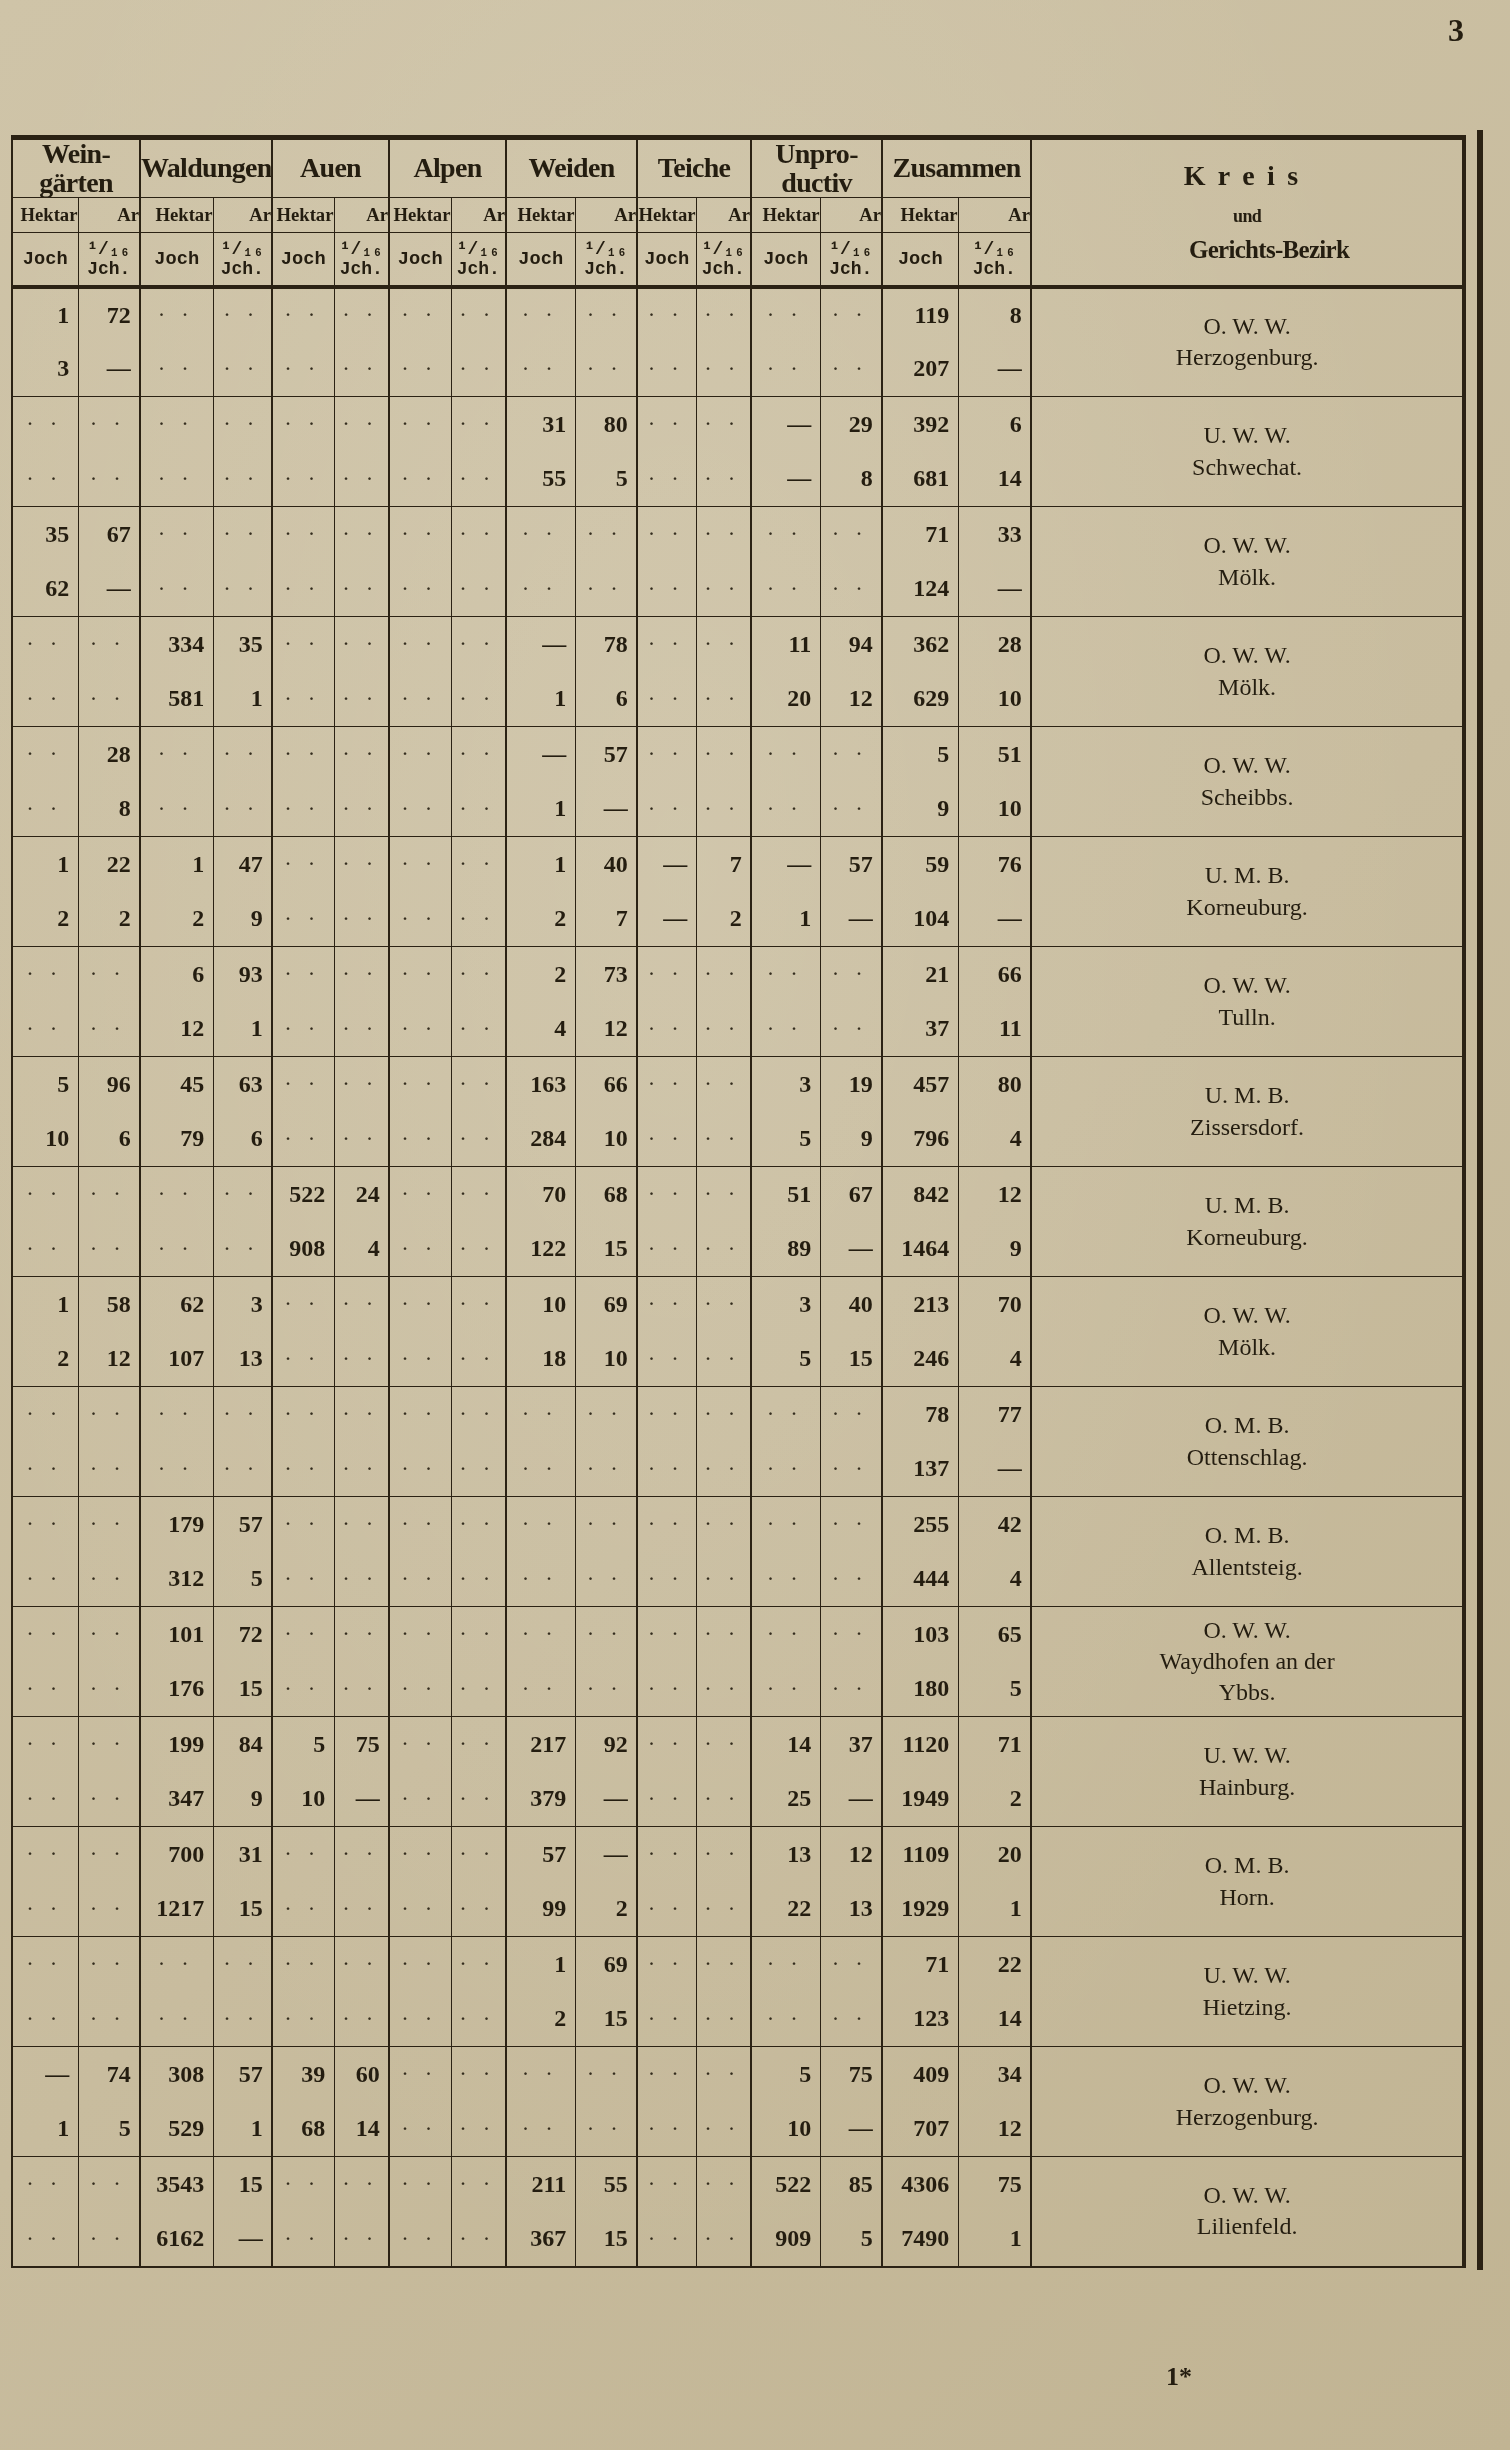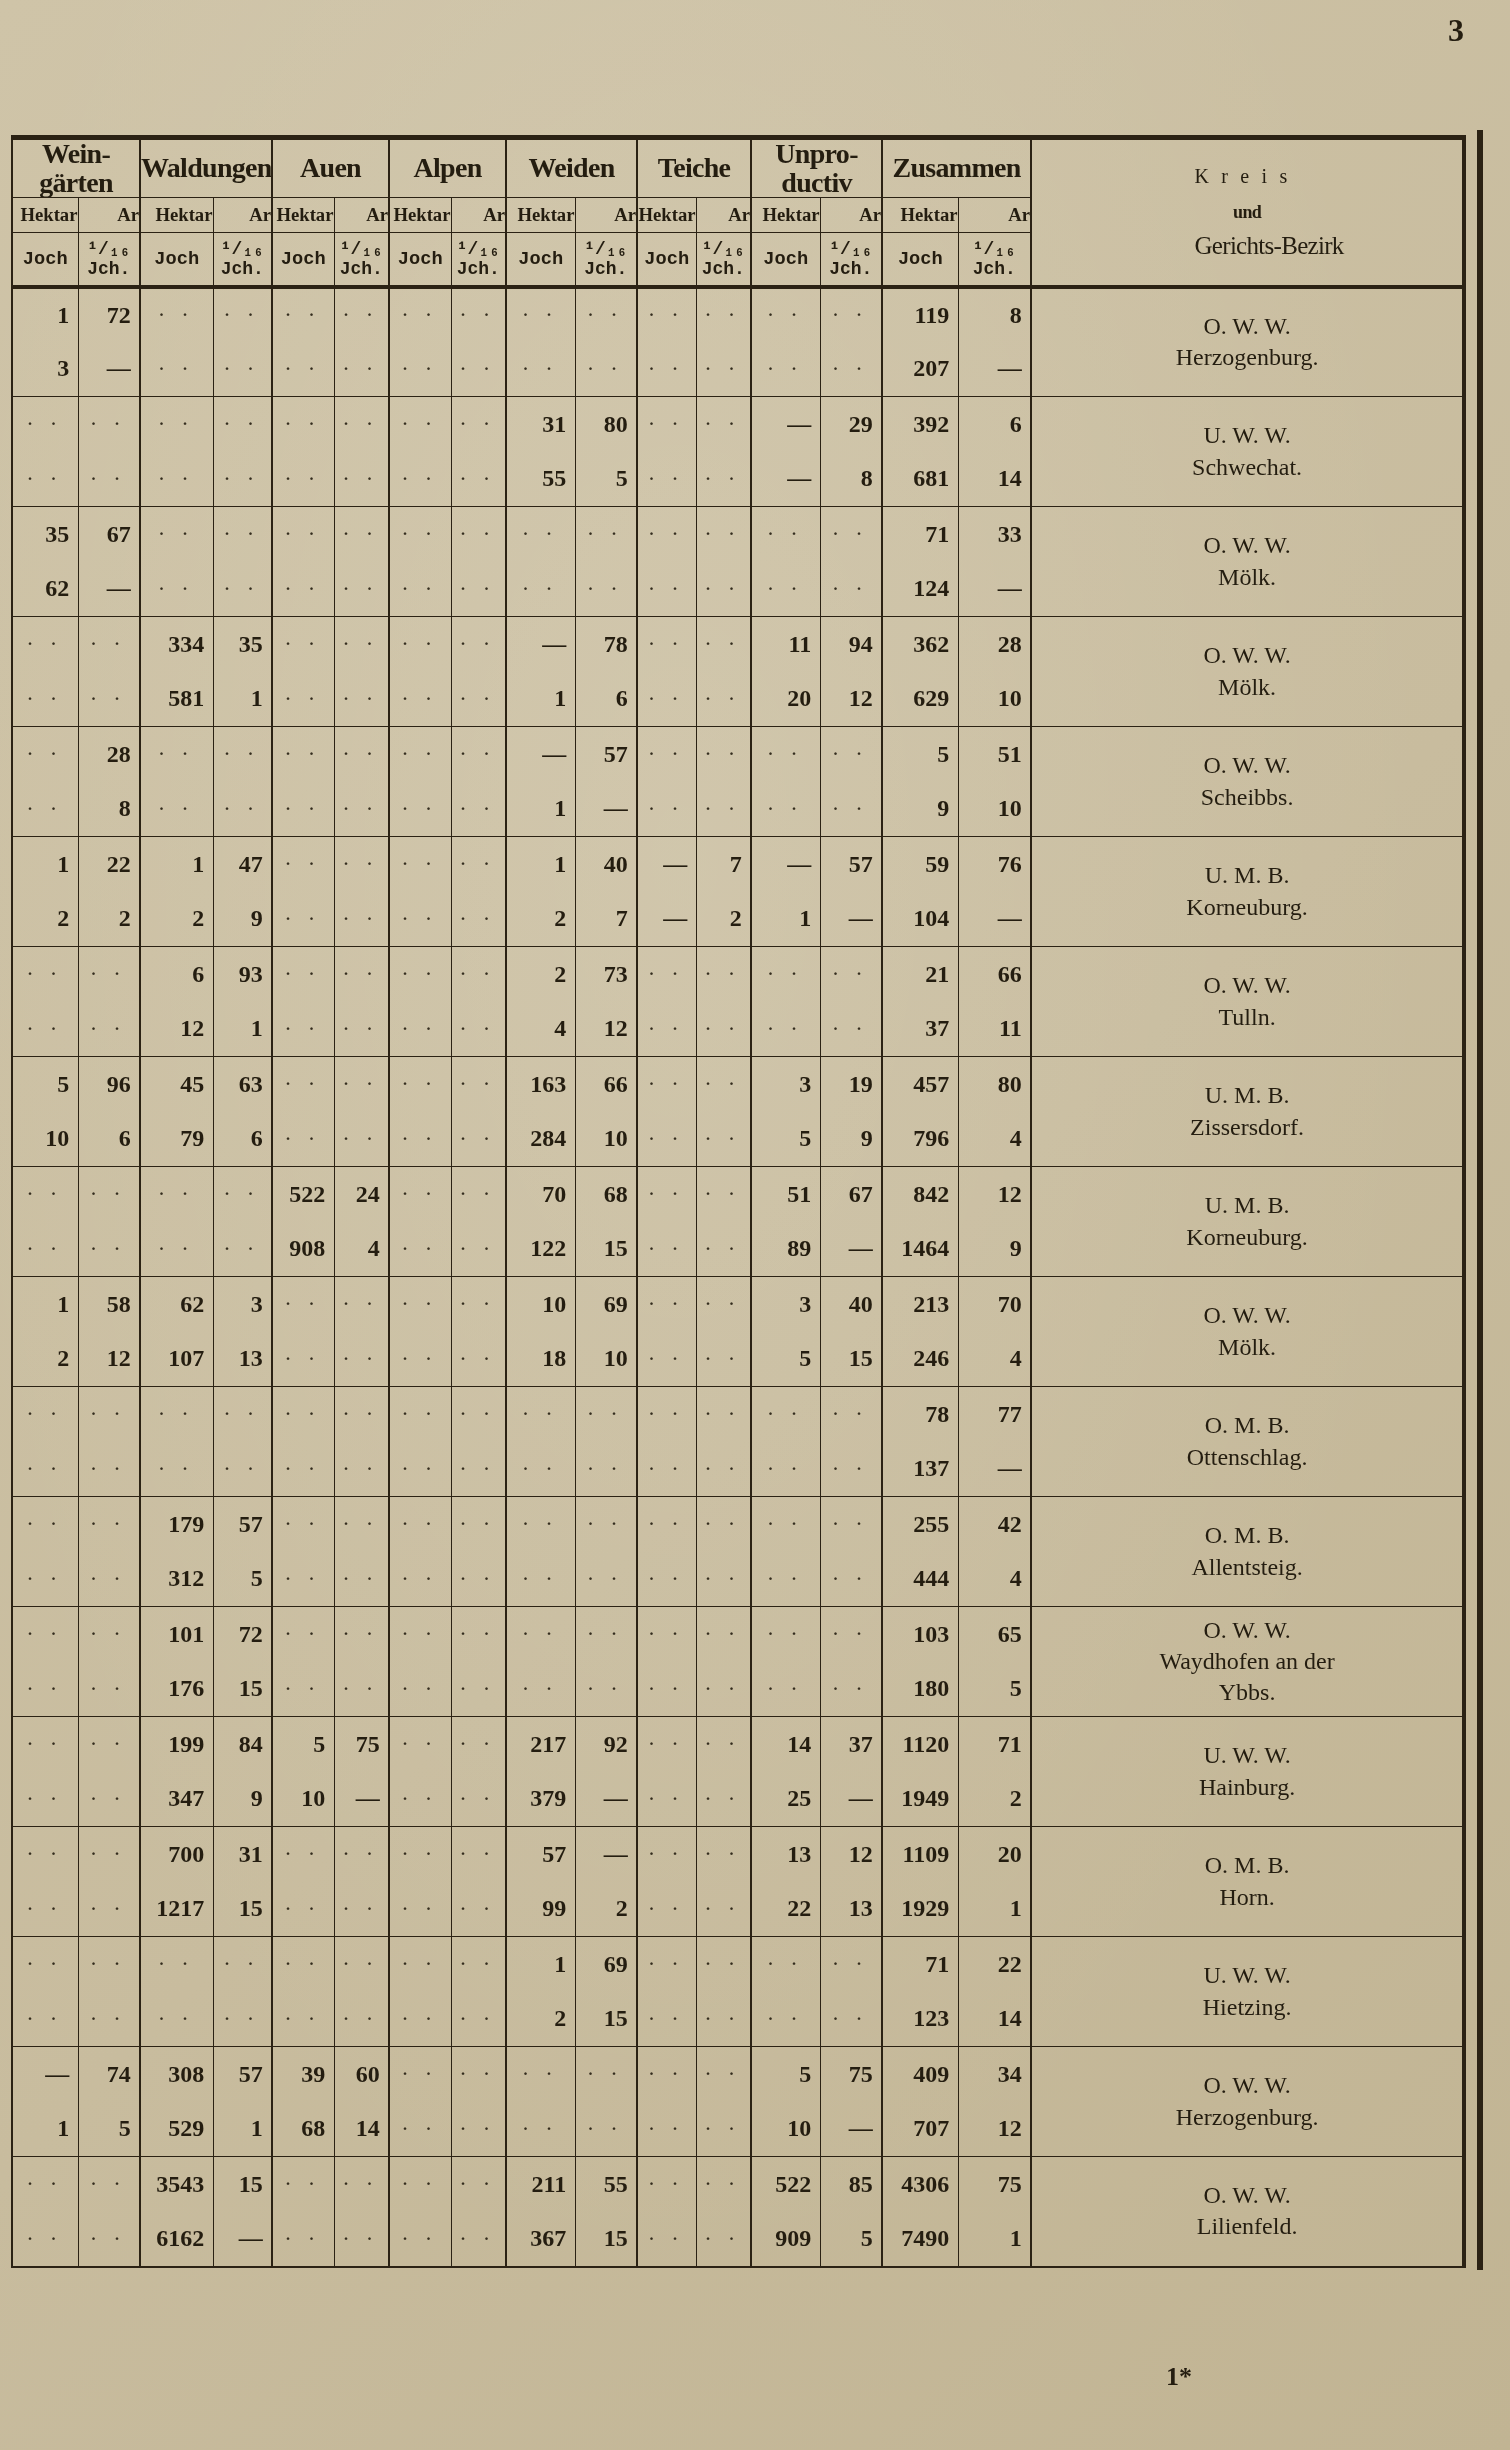--- a/index.html
+++ b/index.html
@@ -50,23 +50,23 @@
   .hrow-joch th {
     height: 54px; border-bottom: 4.1px solid #2b2214;
     font-size: 18.7px; font-weight: bold; text-align: center; vertical-align: middle; font-family: Liberation Mono, monospace;
   }
   .hrow-joch th .fr, .hrow-joch th .fru {
     display: block; font-size: 18px; line-height: 1.12; font-weight: bold;
   }
   th.district-head {
     border-bottom: 4.1px solid #2b2214; vertical-align: middle; text-align: center;
   }
-  th.district-head .kreis { font-size: 20px; font-weight: normal; letter-spacing: 12.4px; }
+  th.district-head .kreis { font-size: 28px; font-weight: bold; letter-spacing: 12.4px; }
   th.district-head .und   { font-size: 18px; font-weight: bold; margin-top: 16px; }
-  th.district-head .gb    { font-size: 25px; font-weight: normal; margin-top: 12px; padding-left: 44px; }
+  th.district-head .gb    { font-size: 25px; font-weight: bold; margin-top: 12px; padding-left: 44px; }
 
   
   tbody tr { height: 55px; }
   tbody td {
     font-size: 24px; font-weight: bold; text-align: right;
     padding-right: 8.3px; vertical-align: middle;
   }
   tbody td.empty {
     text-align: center; padding-right: 0;
     font-size: 16.6px; letter-spacing: 7px; opacity: 0.9;

